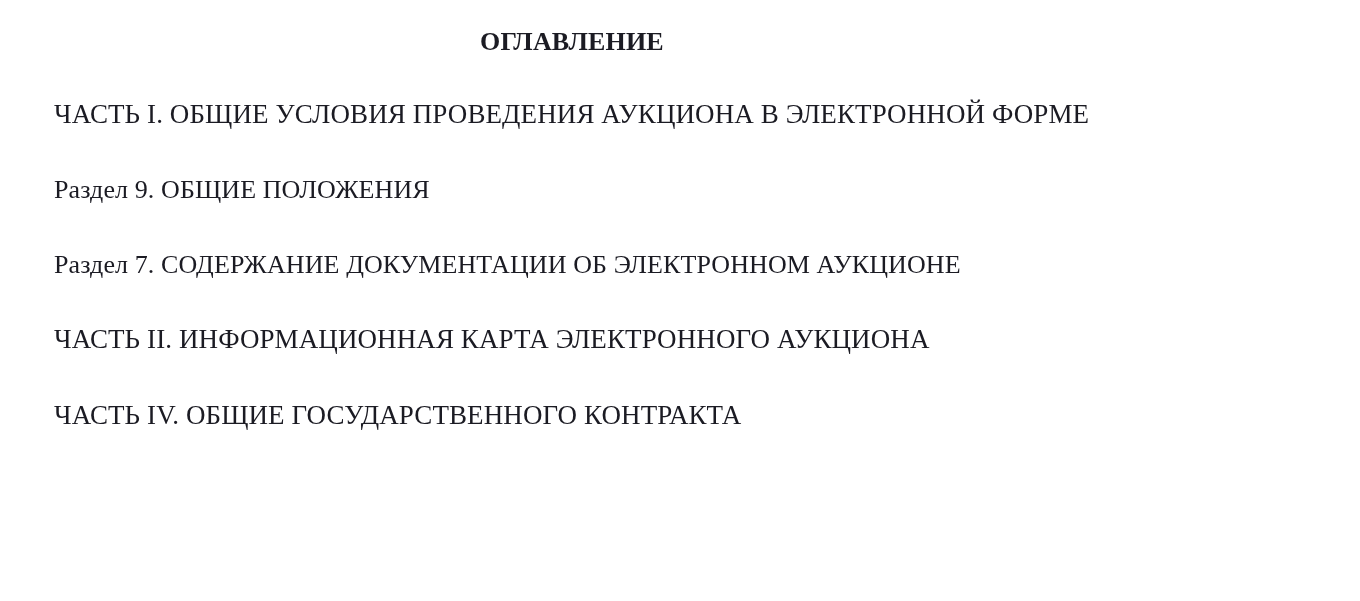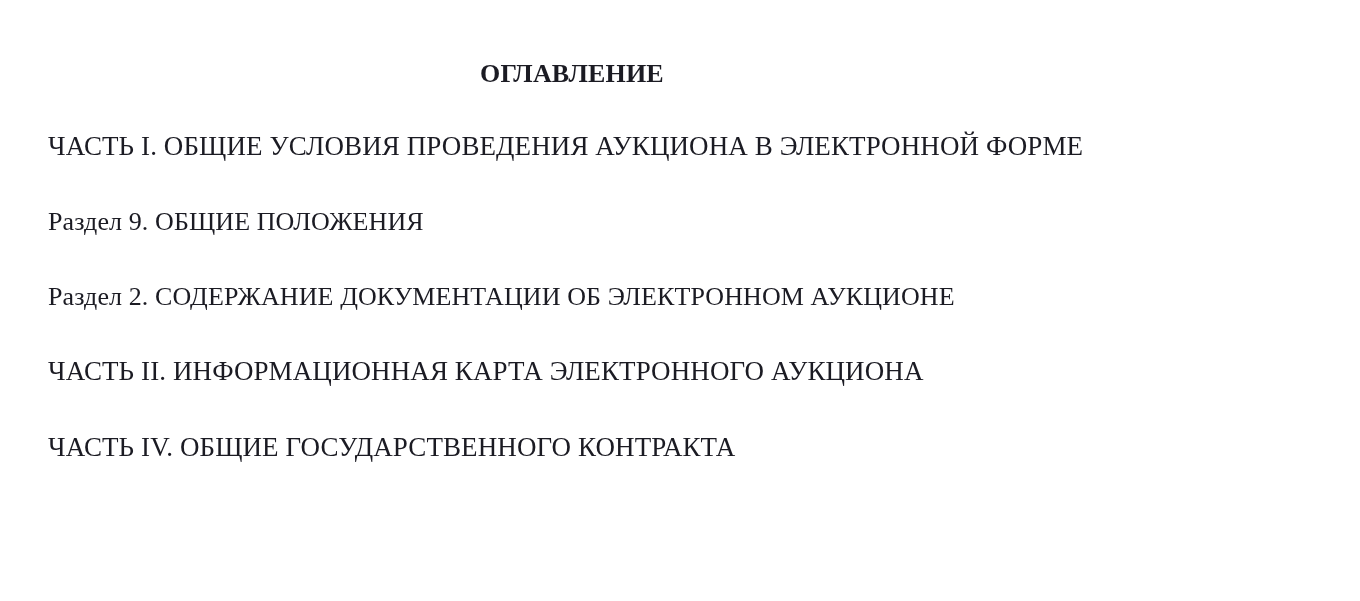--- a/index.html
+++ b/index.html
@@ -11,33 +11,33 @@
     width: 1360px;
     height: 601px;
     font-family: "Liberation Serif", "DejaVu Serif", serif;
     color: #1b1b23;
     overflow: hidden;
   }
   .page {
     width: 1140px;
     height: 601px;
     box-sizing: border-box;
-    padding: 60px 40px 0 44px;
+    padding: 28px 40px 0 44px;
     position: relative;
   }
   .doc-title {
     text-align: center;
     font-weight: bold;
     font-size: 26px;
     letter-spacing: 0.2px;
     margin: 0 0 42px 0;
     line-height: 1.1;
   }
   .toc {
-    margin: 4px;
+    margin: 10px;
     padding: 0;
     list-style: none;
   }
   .toc-entry {
     font-size: 27px;
     line-height: 1.15;
     margin: 0 0 45px 0;
     white-space: nowrap;
     letter-spacing: 0.1px;
   }
@@ -47,17 +47,17 @@
 </style>
 </head>
 <body>
 
 <div class="page">
   <h1 class="doc-title">ОГЛАВЛЕНИЕ</h1>
 
   <ul class="toc">
     <li class="toc-entry level-1">ЧАСТЬ I. ОБЩИЕ УСЛОВИЯ ПРОВЕДЕНИЯ АУКЦИОНА В ЭЛЕКТРОННОЙ ФОРМЕ</li>
     <li class="toc-entry level-2">Раздел 9. ОБЩИЕ ПОЛОЖЕНИЯ</li>
-    <li class="toc-entry level-2">Раздел 2. СОДЕРЖАНИЕ ДОКУМЕНТАЦИИ ОБ ЭЛЕКТРОННОМ АУКЦИОНЕ</li>
+    <li class="toc-entry level-2">Раздел 7. СОДЕРЖАНИЕ ДОКУМЕНТАЦИИ ОБ ЭЛЕКТРОННОМ АУКЦИОНЕ</li>
     <li class="toc-entry level-1">ЧАСТЬ II. ИНФОРМАЦИОННАЯ КАРТА ЭЛЕКТРОННОГО АУКЦИОНА</li>
     <li class="toc-entry level-1">ЧАСТЬ IV. ОБЩИЕ ГОСУДАРСТВЕННОГО КОНТРАКТА</li>
   </ul>
 </div>
 
 </body></html>

